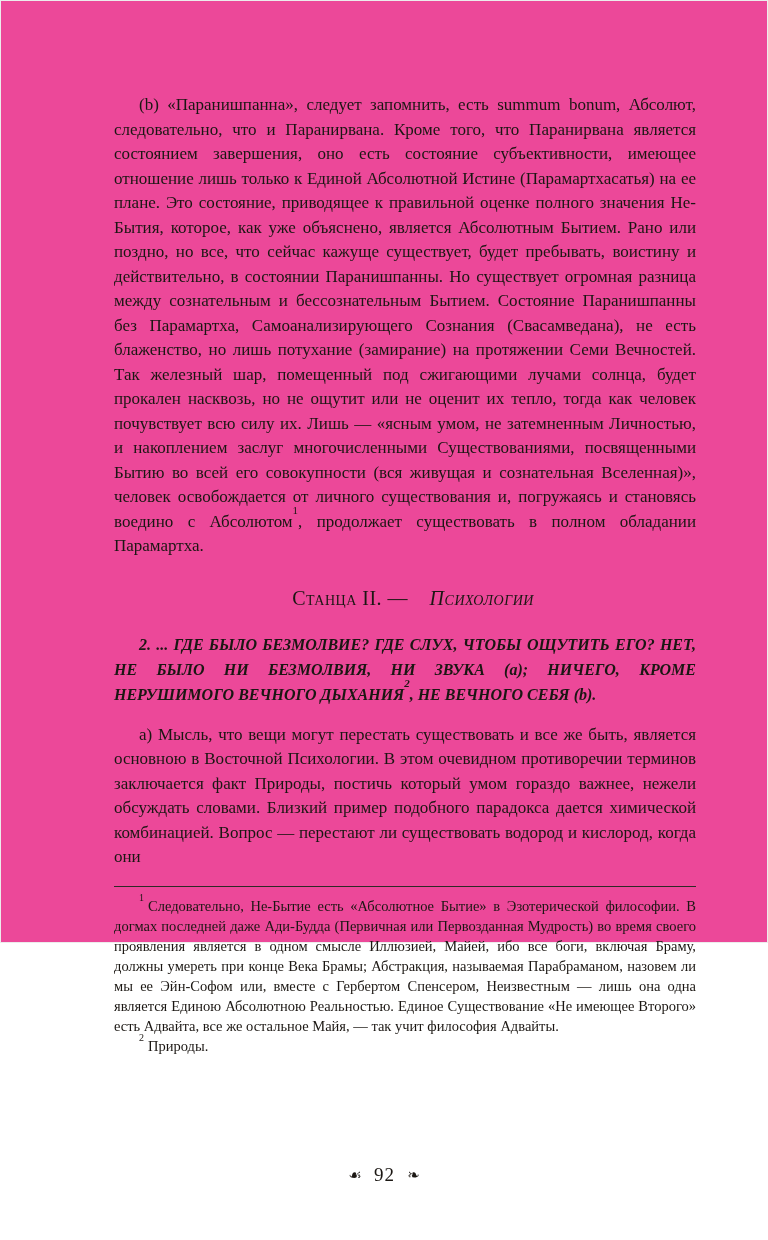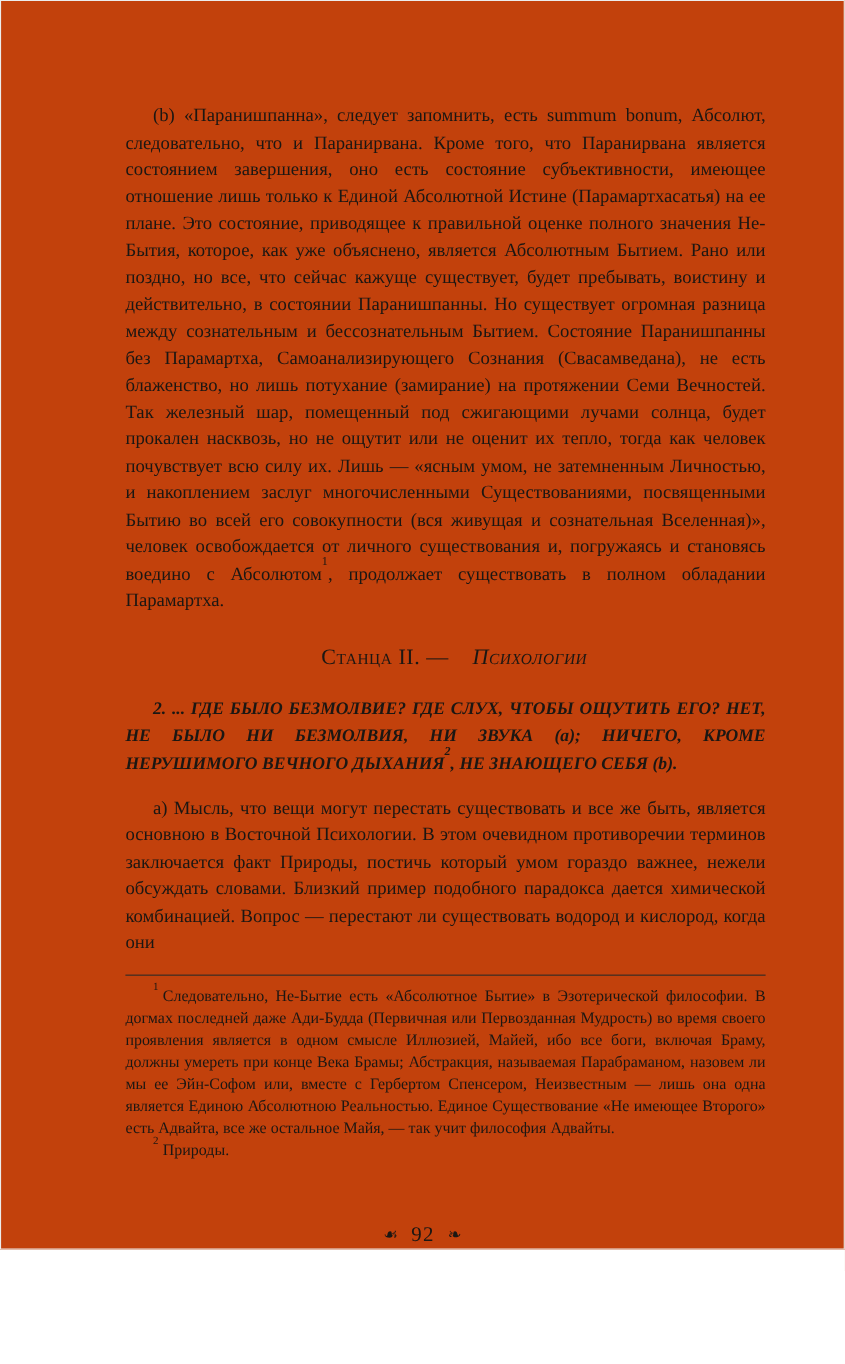--- a/index.html
+++ b/index.html
@@ -6,22 +6,22 @@
   html, body { background: #ffffff; }
   body {
     width: 768px;
     height: 1240px;
     overflow: hidden;
     font-family: "Liberation Serif", "DejaVu Serif", serif;
   }
   .page {
     position: relative;
     width: 768px;
-    height: 1136px;
-    background: #c2410c;
+    height: 943px;
+    background: #ec4899;
     color: #1b1713;
     padding: 93px 72px 0 114px;
     box-shadow: inset 0 0 0 1px #ececec;
   }
   .para {
     font-size: 17px;
     line-height: 24.5px;
     text-align: justify;
     text-indent: 25px;
   }
@@ -62,21 +62,21 @@
   }
   .footnote .fnref {
     margin-right: 4px;
     top: -4px;
     font-size: 10px;
   }
   .page-footer {
     position: absolute;
     left: 0;
     right: 0;
-    top: 1112px;
+    top: 1164px;
     text-align: center;
     font-size: 19px;
     color: #1b1713;
   }
   .ornament {
     font-family: "DejaVu Sans", sans-serif;
     font-size: 15px;
     margin: 0 12px;
     position: relative;
     top: -1px;
@@ -87,21 +87,21 @@
 <body>
 
 <div class="page">
 
   <main class="text-block">
 
     <p class="para"><span>(b) «Паранишпанна», следует запомнить, есть summum bonum, Абсолют, следовательно, что и Паранирвана. Кроме того, что Паранирвана является состоянием завершения, оно есть состояние субъективности, имеющее отношение лишь только к Единой Абсолютной Истине (Парамартхасатья) на ее плане. Это состояние, приводящее к правильной оценке полного значения Не-Бытия, которое, как уже объяснено, является Абсолютным Бытием. Рано или поздно, но все, что сейчас кажуще существует, будет пребывать, воистину и действительно, в состоянии Паранишпанны. Но существует огромная разница между сознательным и бессознательным Бытием. Состояние Паранишпанны без Парамартха, Самоанализирующего Сознания (Свасамведана), не есть блаженство, но лишь потухание (замирание) на протяжении Семи Вечностей. Так железный шар, помещенный под сжигающими лучами солнца, будет прокален насквозь, но не ощутит или не оценит их тепло, тогда как человек почувствует всю силу их. Лишь — «ясным умом, не затемненным Личностью, и накоплением заслуг многочисленными Существованиями, посвященными Бытию во всей его совокупности (вся живущая и сознательная Вселенная)», человек освобождается от личного существования и, погружаясь и становясь воедино с Абсолютом</span><sup class="fnref">1</sup><span>, продолжает существовать в полном обладании Парамартха.</span></p>
 
     <h2 class="stanza-heading"><span class="sc">Станца II.</span><span> — </span><span class="sc it">Психологии</span></h2>
 
-    <p class="para stanza"><span>2. ... ГДЕ БЫЛО БЕЗМОЛВИЕ? ГДЕ СЛУХ, ЧТОБЫ ОЩУТИТЬ ЕГО? НЕТ, НЕ БЫЛО НИ БЕЗМОЛВИЯ, НИ ЗВУКА (а); НИЧЕГО, КРОМЕ НЕРУШИМОГО ВЕЧНОГО ДЫХАНИЯ</span><sup class="fnref">2</sup><span>, НЕ ЗНАЮЩЕГО СЕБЯ (b).</span></p>
+    <p class="para stanza"><span>2. ... ГДЕ БЫЛО БЕЗМОЛВИЕ? ГДЕ СЛУХ, ЧТОБЫ ОЩУТИТЬ ЕГО? НЕТ, НЕ БЫЛО НИ БЕЗМОЛВИЯ, НИ ЗВУКА (а); НИЧЕГО, КРОМЕ НЕРУШИМОГО ВЕЧНОГО ДЫХАНИЯ</span><sup class="fnref">2</sup><span>, НЕ ВЕЧНОГО СЕБЯ (b).</span></p>
 
     <p class="para">а) Мысль, что вещи могут перестать существовать и все же быть, является основною в Восточной Психологии. В этом очевидном противоречии терминов заключается факт Природы, постичь который умом гораздо важнее, нежели обсуждать словами. Близкий пример подобного парадокса дается химической комбинацией. Вопрос — перестают ли существовать водород и кислород, когда они</p>
 
   </main>
 
   <div class="footnote-rule"></div>
 
   <section class="footnotes">
     <p class="footnote"><sup class="fnref">1</sup><span>Следовательно, Не-Бытие есть «Абсолютное Бытие» в Эзотерической философии. В догмах последней даже Ади-Будда (Первичная или Первозданная Мудрость) во время своего проявления является в одном смысле Иллюзией, Майей, ибо все боги, включая Браму, должны умереть при конце Века Брамы; Абстракция, называемая Парабраманом, назовем ли мы ее Эйн-Софом или, вместе с Гербертом Спенсером, Неизвестным — лишь она одна является Единою Абсолютною Реальностью. Единое Существование «Не имеющее Второго» есть Адвайта, все же остальное Майя, — так учит философия Адвайты.</span></p>
     <p class="footnote"><sup class="fnref">2</sup><span>Природы.</span></p>

